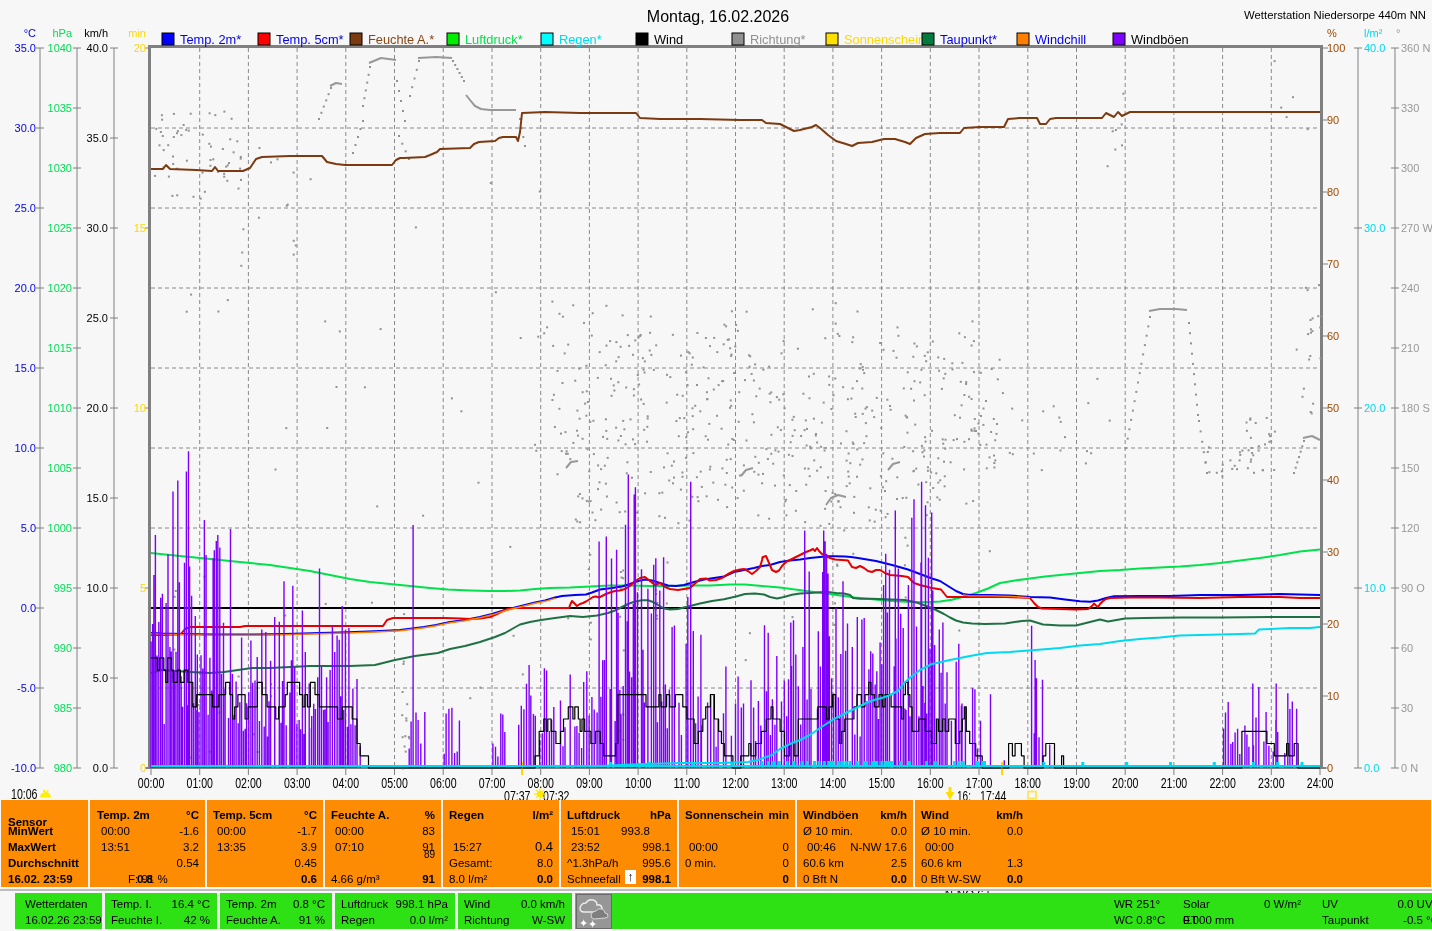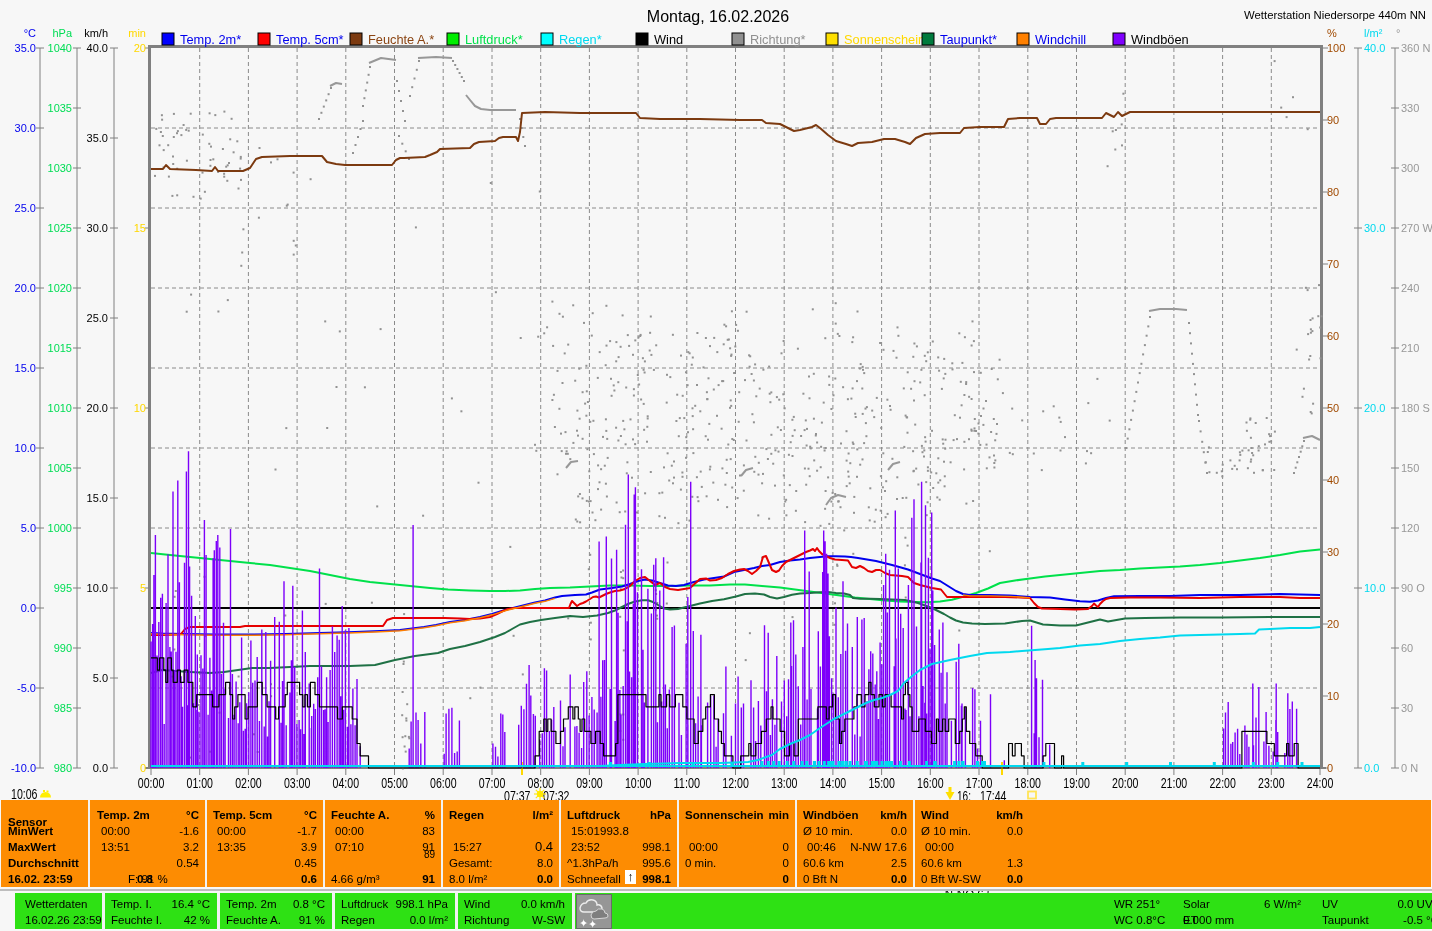--- a/index.html
+++ b/index.html
@@ -1294,21 +1294,21 @@
       <div style="position:absolute;left:324px;top:47px;width:110px;text-align:right;font-weight:normal;font-size:10px;">89</div>
       <div style="position:absolute;left:330px;top:71px;font-weight:normal;font-size:11.5px;white-space:nowrap;">4.66 g/m³</div>
       <div style="position:absolute;left:324px;top:71px;width:110px;text-align:right;font-weight:bold;font-size:11.5px;">91</div>
       <div style="position:absolute;left:452px;top:39px;font-weight:normal;font-size:11.5px;white-space:nowrap;">15:27</div>
       <div style="position:absolute;left:442px;top:39px;width:110px;text-align:right;font-weight:normal;font-size:13px;">0.4</div>
       <div style="position:absolute;left:448px;top:55px;font-weight:normal;font-size:11.5px;white-space:nowrap;">Gesamt:</div>
       <div style="position:absolute;left:442px;top:55px;width:110px;text-align:right;font-weight:normal;font-size:11.5px;">8.0</div>
       <div style="position:absolute;left:448px;top:71px;font-weight:normal;font-size:11.5px;white-space:nowrap;">8.0 l/m²</div>
       <div style="position:absolute;left:442px;top:71px;width:110px;text-align:right;font-weight:bold;font-size:11.5px;">0.0</div>
       <div style="position:absolute;left:570px;top:23px;font-weight:normal;font-size:11.5px;white-space:nowrap;">15:01</div>
-      <div style="position:absolute;left:560px;top:23px;width:110px;text-align:left;font-weight:normal;font-size:11.5px;padding-left:39px;">993.8</div>
+      <div style="position:absolute;left:560px;top:23px;width:110px;text-align:center;font-weight:normal;font-size:11.5px;padding-left:39px;">993.8</div>
       <div style="position:absolute;left:570px;top:39px;font-weight:normal;font-size:11.5px;white-space:nowrap;">23:52</div>
       <div style="position:absolute;left:560px;top:39px;width:110px;text-align:right;font-weight:normal;font-size:11.5px;">998.1</div>
       <div style="position:absolute;left:566px;top:55px;font-weight:normal;font-size:11.5px;white-space:nowrap;">^1.3hPa/h</div>
       <div style="position:absolute;left:560px;top:55px;width:110px;text-align:right;font-weight:normal;font-size:11.5px;">995.6</div>
       <div style="position:absolute;left:624px;top:70px;width:11px;height:14px;background:#fff;color:#000;font-weight:bold;text-align:center;font-size:13px;line-height:14px;">↑</div>
       <div style="position:absolute;left:566px;top:71px;font-weight:normal;font-size:11.5px;white-space:nowrap;">Schneefall</div>
       <div style="position:absolute;left:560px;top:71px;width:110px;text-align:right;font-weight:bold;font-size:11.5px;">998.1</div>
       <div style="position:absolute;left:688px;top:39px;font-weight:normal;font-size:11.5px;white-space:nowrap;">00:00</div>
       <div style="position:absolute;left:678px;top:39px;width:110px;text-align:right;font-weight:normal;font-size:11.5px;">0</div>
       <div style="position:absolute;left:684px;top:55px;font-weight:normal;font-size:11.5px;white-space:nowrap;">0 min.</div>
@@ -1359,19 +1359,19 @@
       <div style="position:absolute;left:561px;top:1px;width:36px;height:35px;background:#969696;border:1px solid #6a6a6a;"><svg width="34" height="33" viewBox="0 0 34 33">
           <path d="M3 13 q1-5 6-5 q2-4 7-3 q4 1 4 5 q4-1 5 3 q0 3-3 4 L7 17 q-4 0-4-4z" fill="none" stroke="#ececec" stroke-width="1.4"></path>
           <path d="M14 20 q1-4 5-4 q2-3 6-2 q3 1 3 4 q3 0 3 3 q0 2-3 2 L17 24 q-3 0-3-4z" fill="#7e7e7e" stroke="#d6d6d6" stroke-width="1"></path>
           <text x="2" y="32" font-size="11" fill="#ffffff">✦</text>
           <text x="11" y="33" font-size="11" fill="#ffffff">✦</text>
         </svg></div>
       <div style="position:absolute;left:1099px;top:3px;font-weight:normal;font-size:11.5px;white-space:nowrap;">WR 251°</div>
       <div style="position:absolute;left:1099px;top:19px;font-weight:normal;font-size:11.5px;white-space:nowrap;">WC 0.8°C</div>
       <div style="position:absolute;left:1168px;top:3px;font-weight:normal;font-size:11.5px;white-space:nowrap;">Solar</div>
       <div style="position:absolute;left:1168px;top:19px;font-weight:normal;font-size:11.5px;white-space:nowrap;">ET</div>
-      <div style="position:absolute;left:1168px;top:3px;width:118px;text-align:right;font-weight:normal;font-size:11.5px;">6 W/m²</div>
+      <div style="position:absolute;left:1168px;top:3px;width:118px;text-align:right;font-weight:normal;font-size:11.5px;">0 W/m²</div>
       <div style="position:absolute;left:1168px;top:19px;width:118px;font-weight:normal;font-size:11.5px;">0.000 mm</div>
       <div style="position:absolute;left:1307px;top:3px;font-weight:normal;font-size:11.5px;white-space:nowrap;">UV</div>
       <div style="position:absolute;left:1307px;top:19px;font-weight:normal;font-size:11.5px;white-space:nowrap;">Taupunkt</div>
       <div style="position:absolute;left:1307px;top:3px;width:117px;text-align:right;font-weight:normal;font-size:11.5px;">0.0 UV-I</div>
       <div style="position:absolute;left:1307px;top:19px;width:117px;text-align:right;font-weight:normal;font-size:11.5px;">-0.5 °C</div>
     </div>
 </div>
 </body></html>

